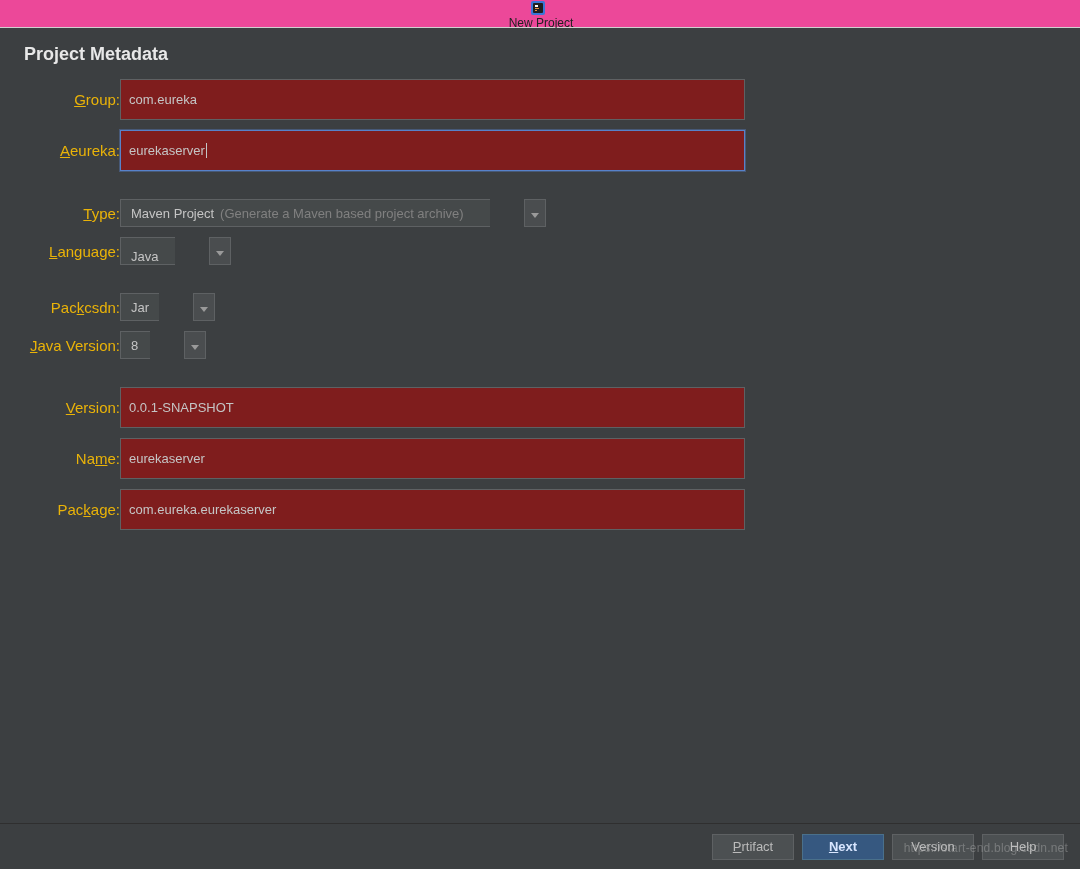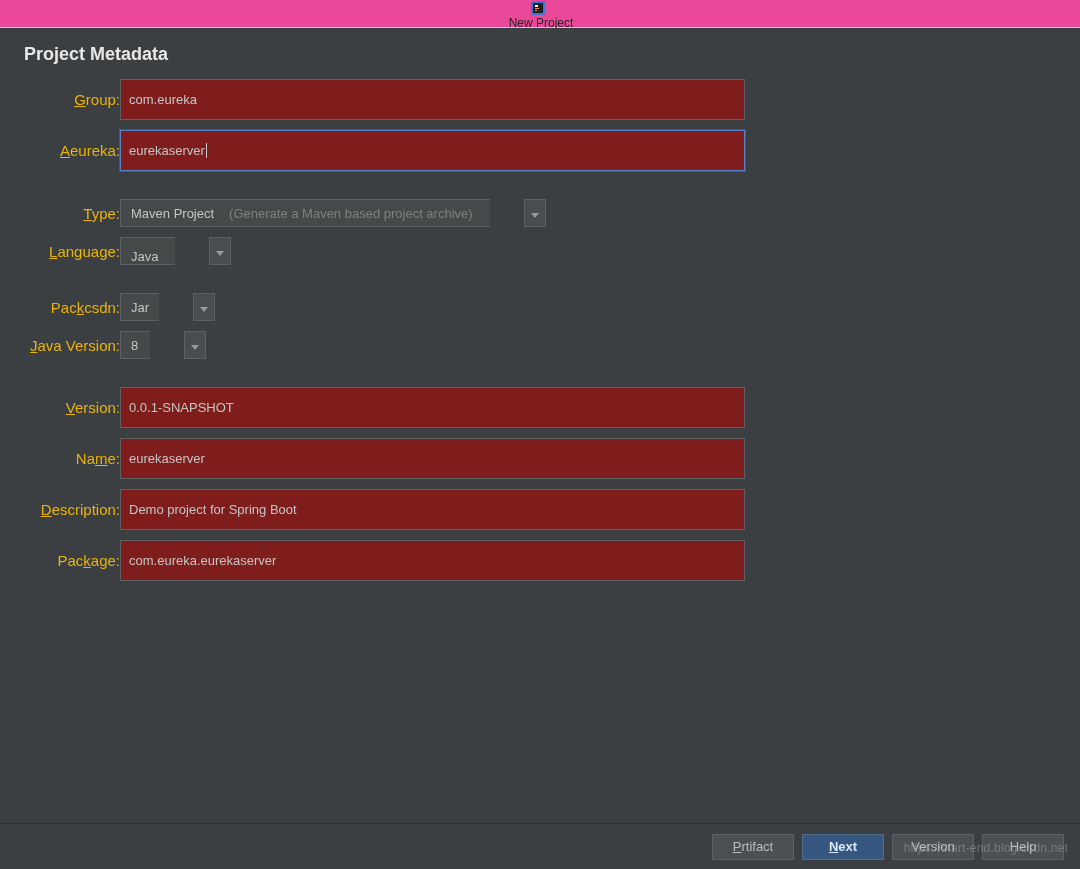--- a/index.html
+++ b/index.html
@@ -109,21 +109,21 @@
       border: 1px solid #5e6163;
       color: #c5c5c5;
       padding: 0 10px;
       font-size: 13px;
       display: flex;
       align-items: center;
       border-right: none;
     }
     .select-main .hint {
       color: #808080;
-      margin-left: 15px;
+      margin-left: 6px;
     }
     .select-arrow {
       width: 22px;
       background: #4a4d4f;
       border: 1px solid #5e6163;
       display: flex;
       align-items: center;
       justify-content: center;
       cursor: pointer;
     }
@@ -291,24 +291,20 @@
       <div class="form-row">
         <div class="form-label"><span class="mn">V</span><span>ersion:</span></div>
         <input class="text-input" type="text" value="0.0.1-SNAPSHOT" style="">
       </div>
 
       <div class="form-row">
         <div class="form-label"><span>Na</span><span class="mn">m</span><span>e:</span></div>
         <input class="text-input" type="text" value="eurekaserver" style="">
       </div>
 
-      <div class="form-row">
-        <div class="form-label"><span class="mn">D</span><span>escription:</span></div>
-        <input class="text-input" type="text" value="Demo project for Spring Boot" style="">
-      </div>
 
       <div class="form-row">
         <div class="form-label"><span>Pac</span><span class="mn">k</span><span>age:</span></div>
         <input class="text-input" type="text" value="com.eureka.eurekaserver" style="">
       </div>
     </div>
 
     <div class="footer">
       <div class="btn">
           <span class="mn">P</span>

